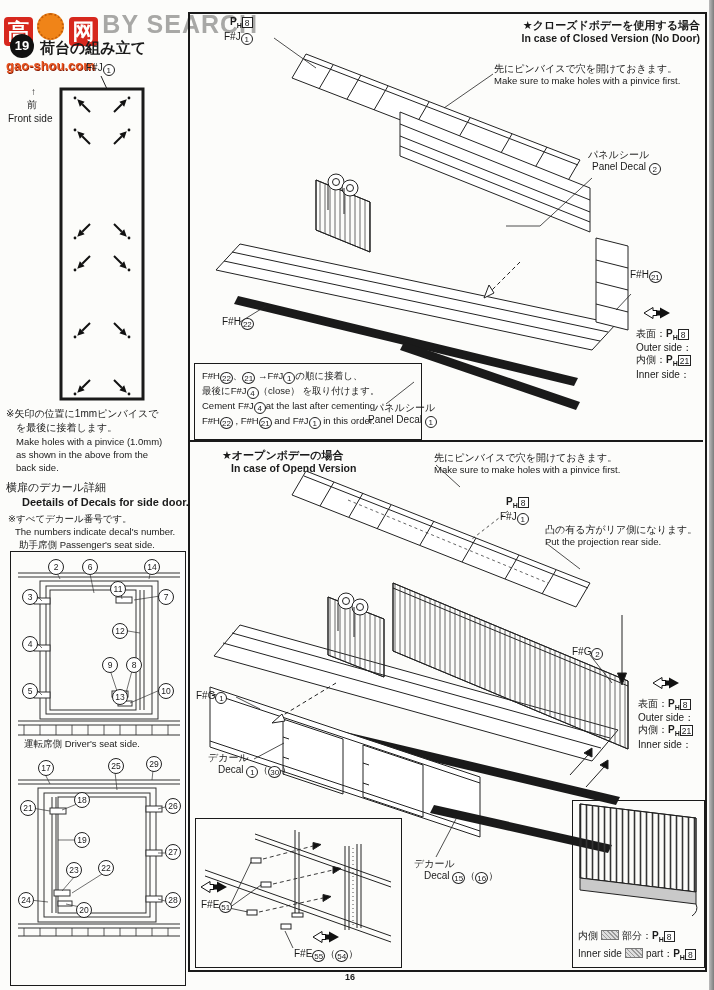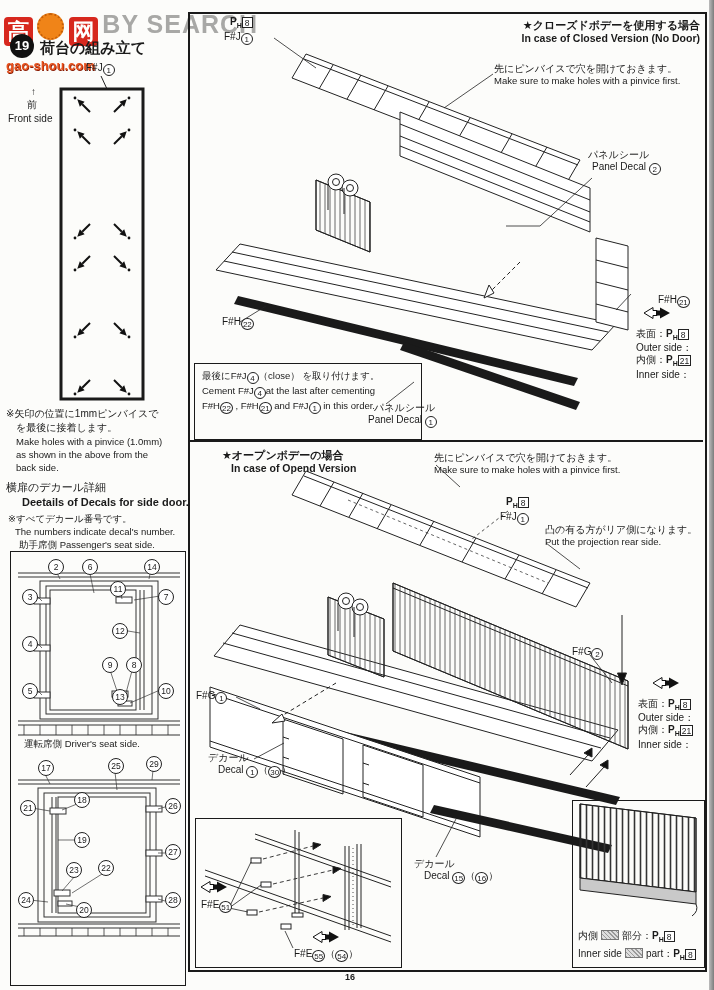--- a/index.html
+++ b/index.html
@@ -312,36 +312,37 @@
   <div class="abs" style="left:494px;top:63px;">
     <div class="t10 nowrap">先にピンバイスで穴を開けておきます。</div>
     <div class="t95 nowrap">Make sure to make holes with a pinvice first.</div>
   </div>
 
   <div class="abs" style="left:588px;top:149px;">
     <div class="t10 nowrap">パネルシール</div>
     <div class="t10 nowrap" style="padding-left:4px;">Panel Decal <span class="circ">2</span></div>
   </div>
 
-  <div class="abs t10 nowrap" style="left:630px;top:294px;margin-left:28px;">F#H<span class="circ">21</span></div>
+  <div class="abs t10 nowrap" style="left:630px;top:269px;">F#H<span class="circ">21</span></div>
 
   <svg class="abs" style="left:643px;top:306px;" width="28" height="14" viewBox="0 0 28 14">
     <polygon points="1,7 10,1.5 10,4.5 14,4.5 14,9.5 10,9.5 10,12.5" fill="#fff" stroke="#111" stroke-width="1"></polygon>
     <polygon points="27,7 17,1.5 17,4.5 13,4.5 13,9.5 17,9.5 17,12.5" fill="#111"></polygon>
   </svg>
   <div class="abs" style="left:636px;top:328px;line-height:17px;">
     <div class="t10 nowrap">表面：<span class="ph">P<sub>H</sub></span><span class="boxed">8</span></div>
     <div class="t10 nowrap">Outer side：</div>
     <div class="t10 nowrap">内側：<span class="ph">P<sub>H</sub></span><span class="boxed">21</span></div>
     <div class="t10 nowrap">Inner side：</div>
   </div>
 
   <div class="abs t10 nowrap" style="left:222px;top:316px;">F#H<span class="circ">22</span></div>
 
   <div class="frame" style="left:194px;top:363px;width:228px;height:77px;border-width:1.4px;padding:5px 7px;box-sizing:border-box;">
+    <div class="t95 nowrap" style="line-height:1.55;">F#H<span class="circ">22</span>、<span class="circ">21</span> →F#J<span class="circ">1</span>の順に接着し、</div>
     <div class="t95 nowrap" style="line-height:1.55;">最後にF#J<span class="circ">4</span>（close） を取り付けます。</div>
     <div class="t95 nowrap" style="line-height:1.55;">Cement F#J<span class="circ">4</span>at the last after cementing</div>
     <div class="t95 nowrap" style="line-height:1.55;">F#H<span class="circ">22</span> , F#H<span class="circ">21</span> and F#J<span class="circ">1</span> in this order.</div>
   </div>
 
   <div class="abs" style="left:368px;top:402px;">
     <div class="t10 nowrap" style="padding-left:6px;">パネルシール</div>
     <div class="t10 nowrap">Panel Decal <span class="circ">1</span></div>
   </div>
 

